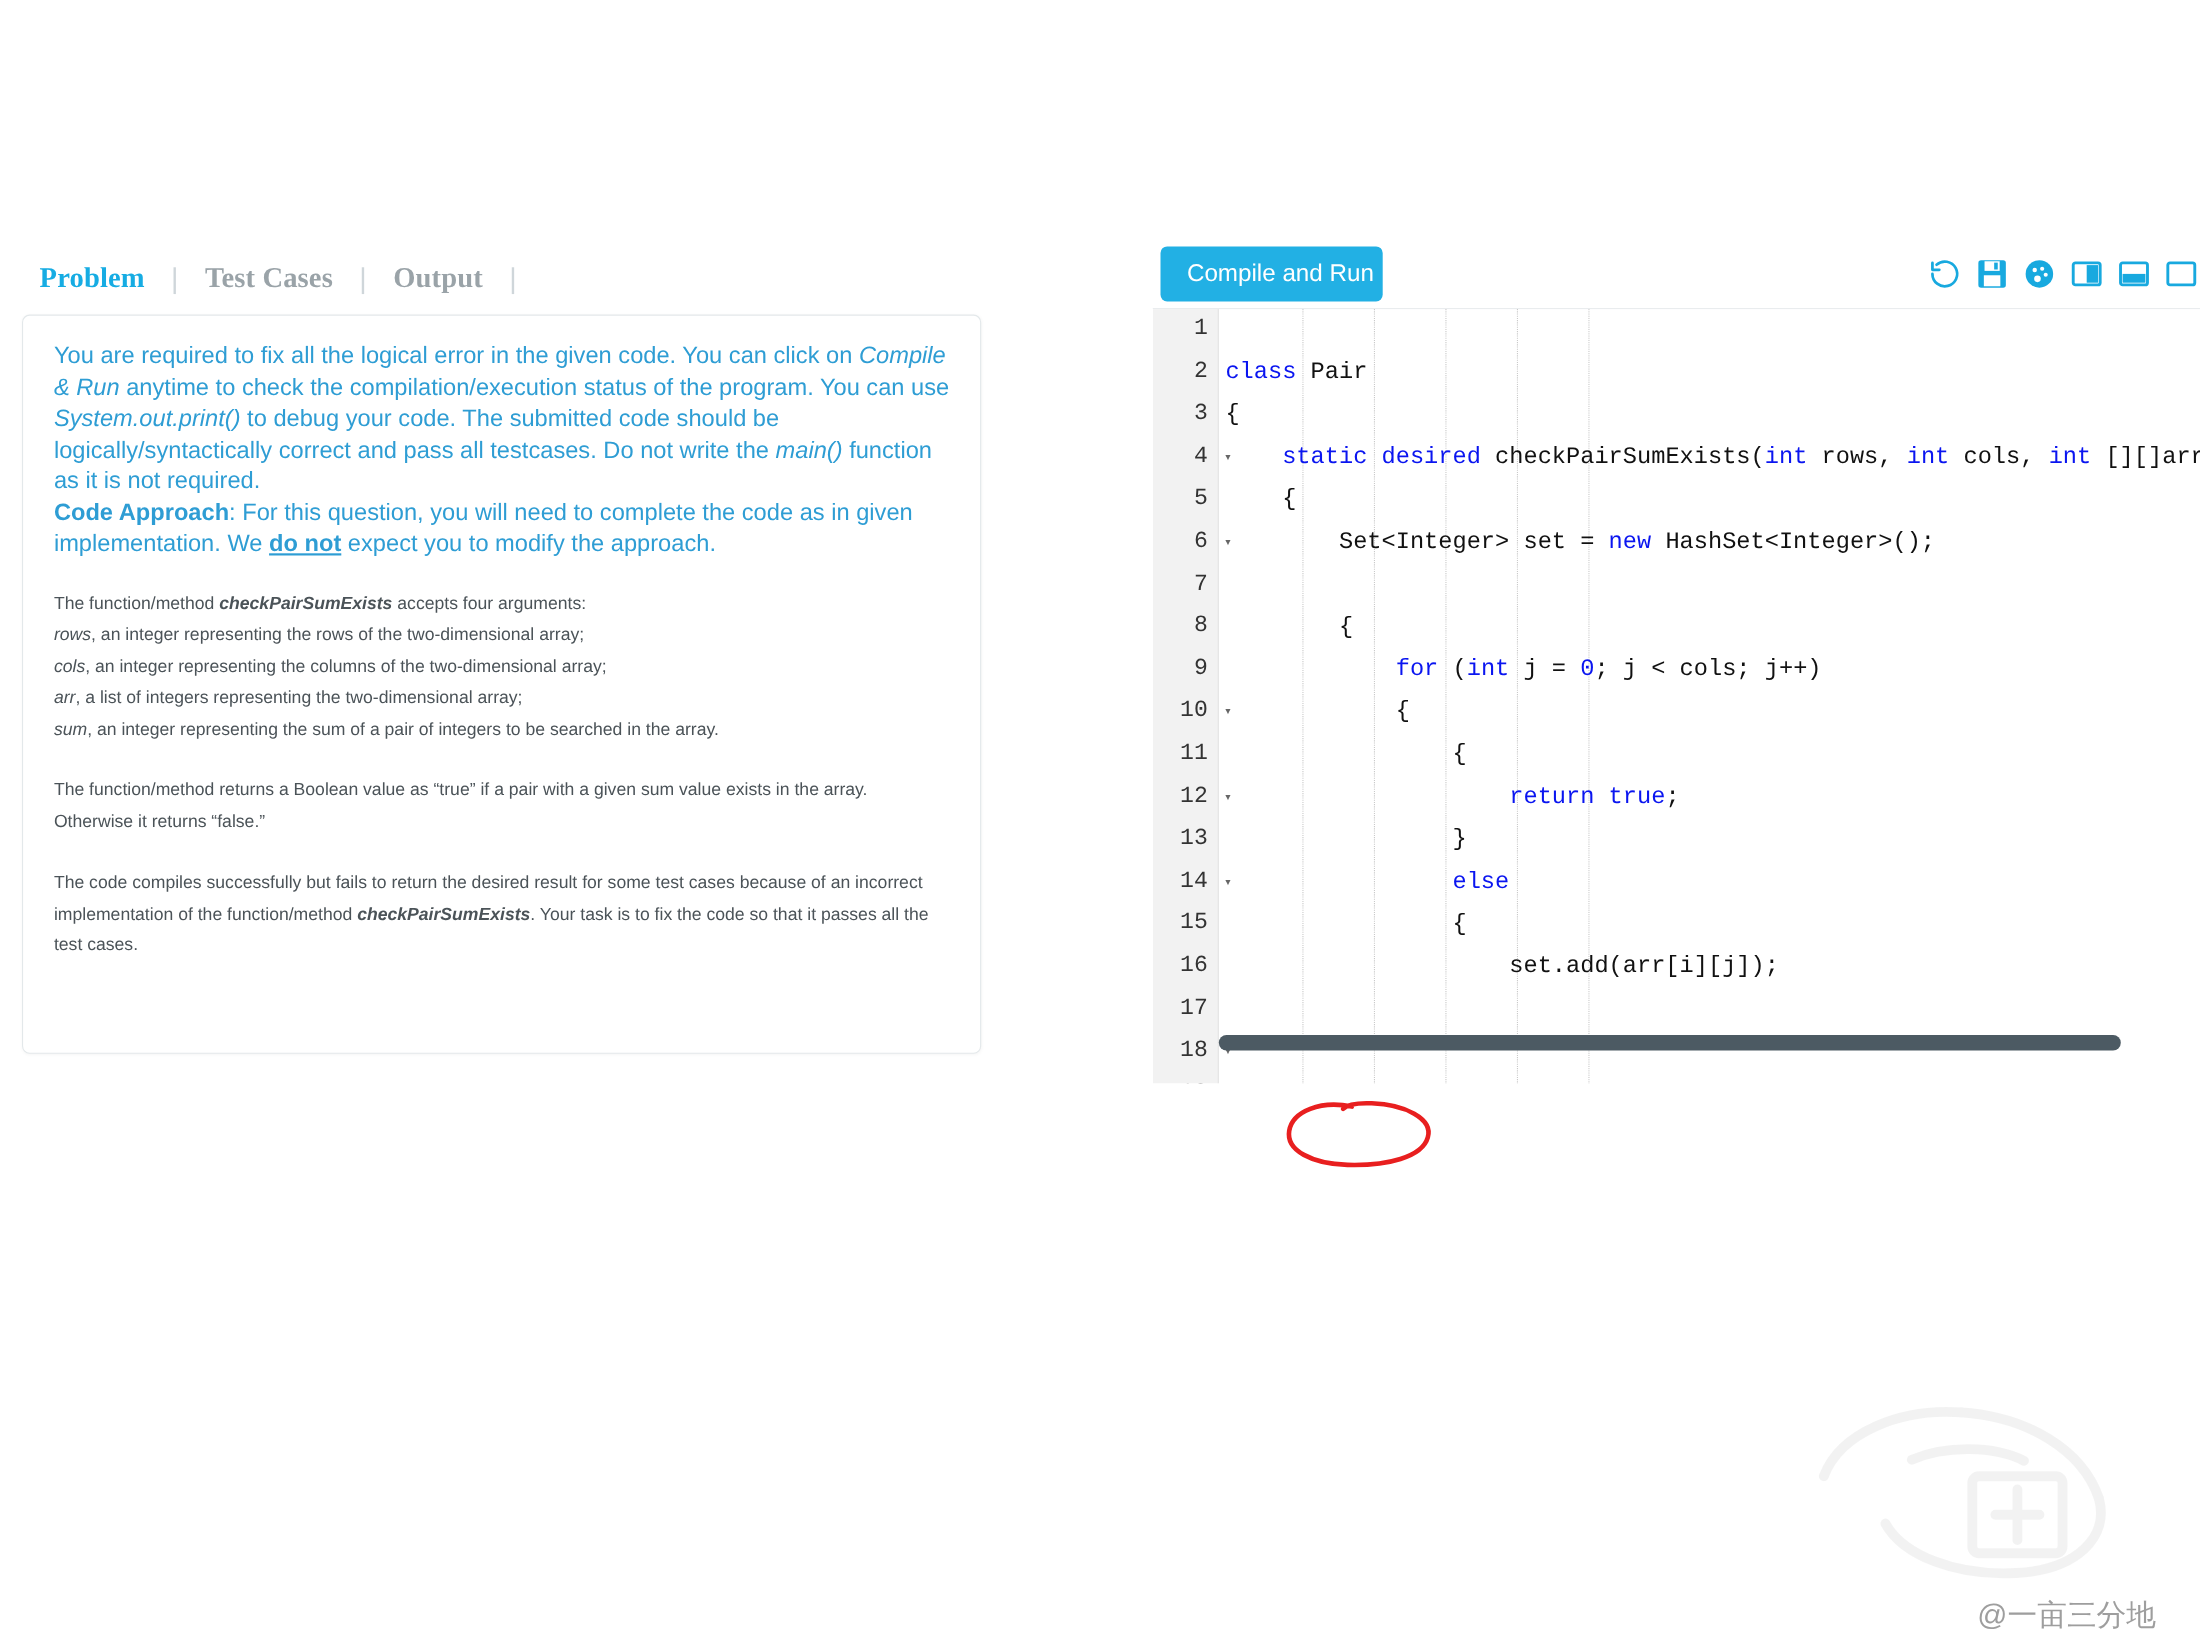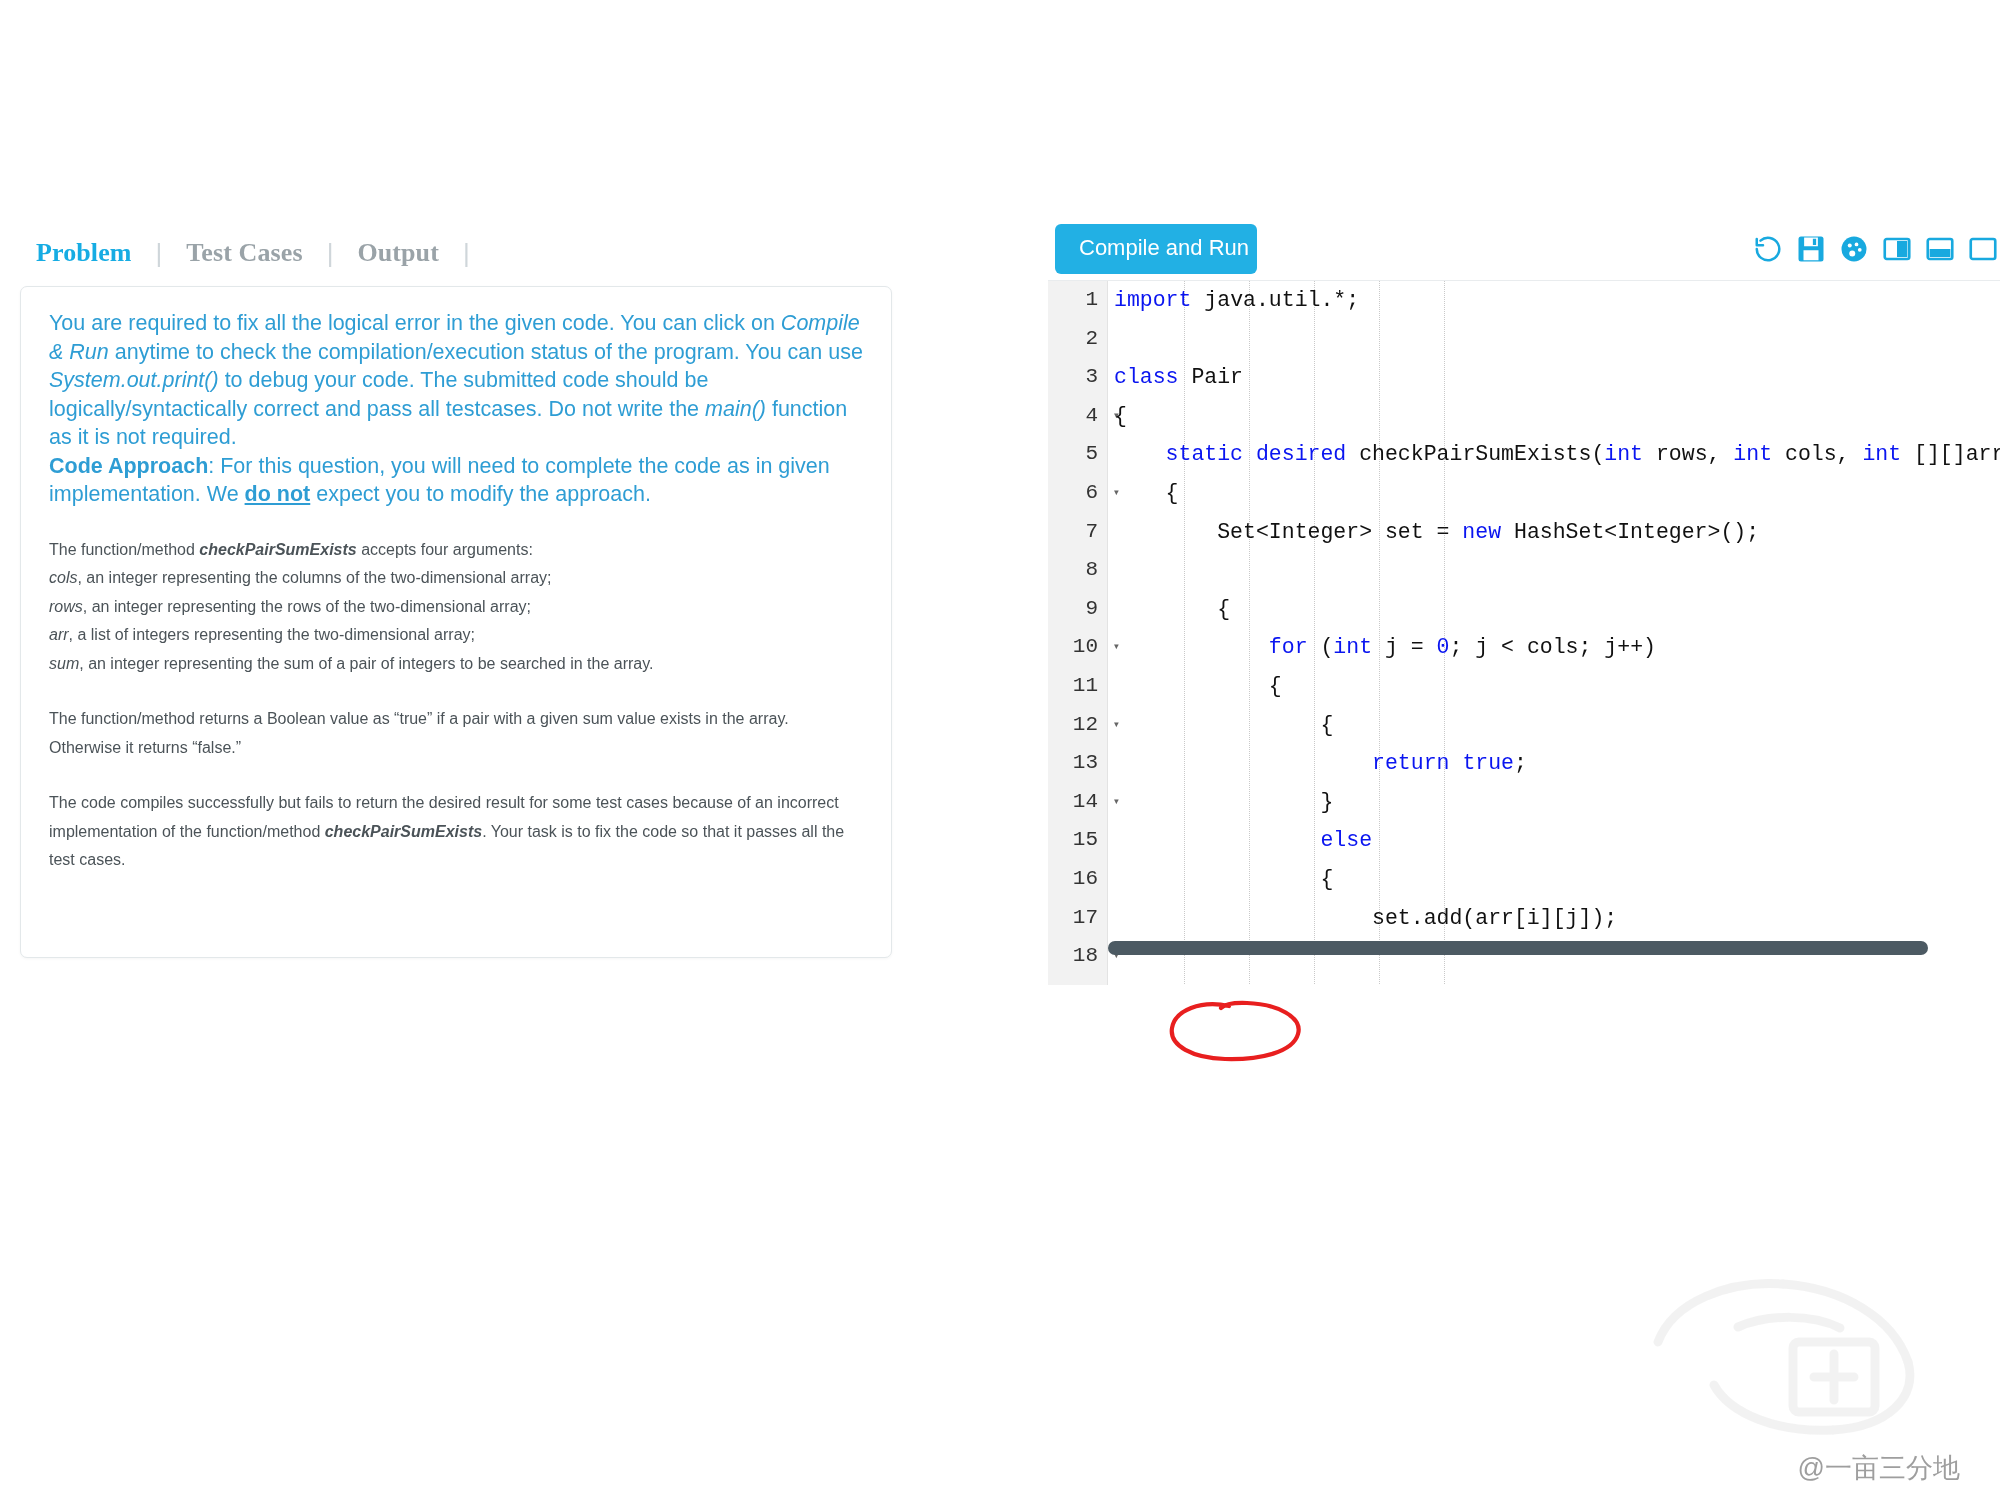--- a/index.html
+++ b/index.html
@@ -181,22 +181,22 @@
         <span class="tab">Output</span>
         <span class="tab-sep">|</span>
       </div>
 
       <div class="problem-card">
 
         <p class="intro"><span>You are required to fix all the logical error in the given code. You can click on </span><i>Compile &amp; Run</i><span> anytime to check the compilation/execution status of the program. You can use </span><i>System.out.print()</i><span> to debug your code. The submitted code should be logically/syntactically correct and pass all testcases. Do not write the </span><i>main()</i><span> function as it is not required.</span><br><b>Code Approach</b><span>: For this question, you will need to complete the code as in given implementation. We </span><u>do not</u><span> expect you to modify the approach.</span></p>
 
         <p class="blk">
             <span class="nowrapline"><span>The function/method </span><b>checkPairSumExists</b><span> accepts four arguments:</span></span>
+            <span class="nowrapline"><i>rows</i><span>, an integer representing the rows of the two-dimensional array;</span></span>
             <span class="nowrapline"><i>cols</i><span>, an integer representing the columns of the two-dimensional array;</span></span>
-            <span class="nowrapline"><i>rows</i><span>, an integer representing the rows of the two-dimensional array;</span></span>
             <span class="nowrapline"><i>arr</i><span>, a list of integers representing the two-dimensional array;</span></span>
             <span class="nowrapline"><i>sum</i><span>, an integer representing the sum of a pair of integers to be searched in the array.</span></span>
           </p>
 
         <p class="blk">The function/method returns a Boolean value as “true” if a pair with a given sum value exists in the array. Otherwise it returns “false.”</p>
 
         <p class="blk"><span>The code compiles successfully but fails to return the desired result for some test cases because of an incorrect implementation of the function/method </span><b>checkPairSumExists</b><span>. Your task is to fix the code so that it passes all the test cases.</span></p>
 
       </div>
     </div>
@@ -282,21 +282,20 @@
 
         </div>
 
         <div class="codearea">
           <div class="guide" style="left:76px"></div>
           <div class="guide" style="left:141px"></div>
           <div class="guide" style="left:206px"></div>
           <div class="guide" style="left:271px"></div>
           <div class="guide" style="left:336px"></div>
 
-          <div class="cl"><span class="k">import</span> java.util.*;</div>
           <div class="cl"></div>
           <div class="cl"><span class="k">class</span> Pair</div>
           <div class="cl">{</div>
           <div class="cl">    <span class="k">static</span> <span class="k">desired</span> checkPairSumExists(<span class="k">int</span> rows, <span class="k">int</span> cols, <span class="k">int</span> [][]arr,  sum)</div>
           <div class="cl">    {</div>
           <div class="cl">        Set&lt;Integer&gt; set = <span class="k">new</span> HashSet&lt;Integer&gt;();</div>
           <div class="cl"></div>
           <div class="cl">        {</div>
           <div class="cl">            <span class="k">for</span> (<span class="k">int</span> j = <span class="n">0</span>; j &lt; cols; j++)</div>
           <div class="cl">            {</div>

